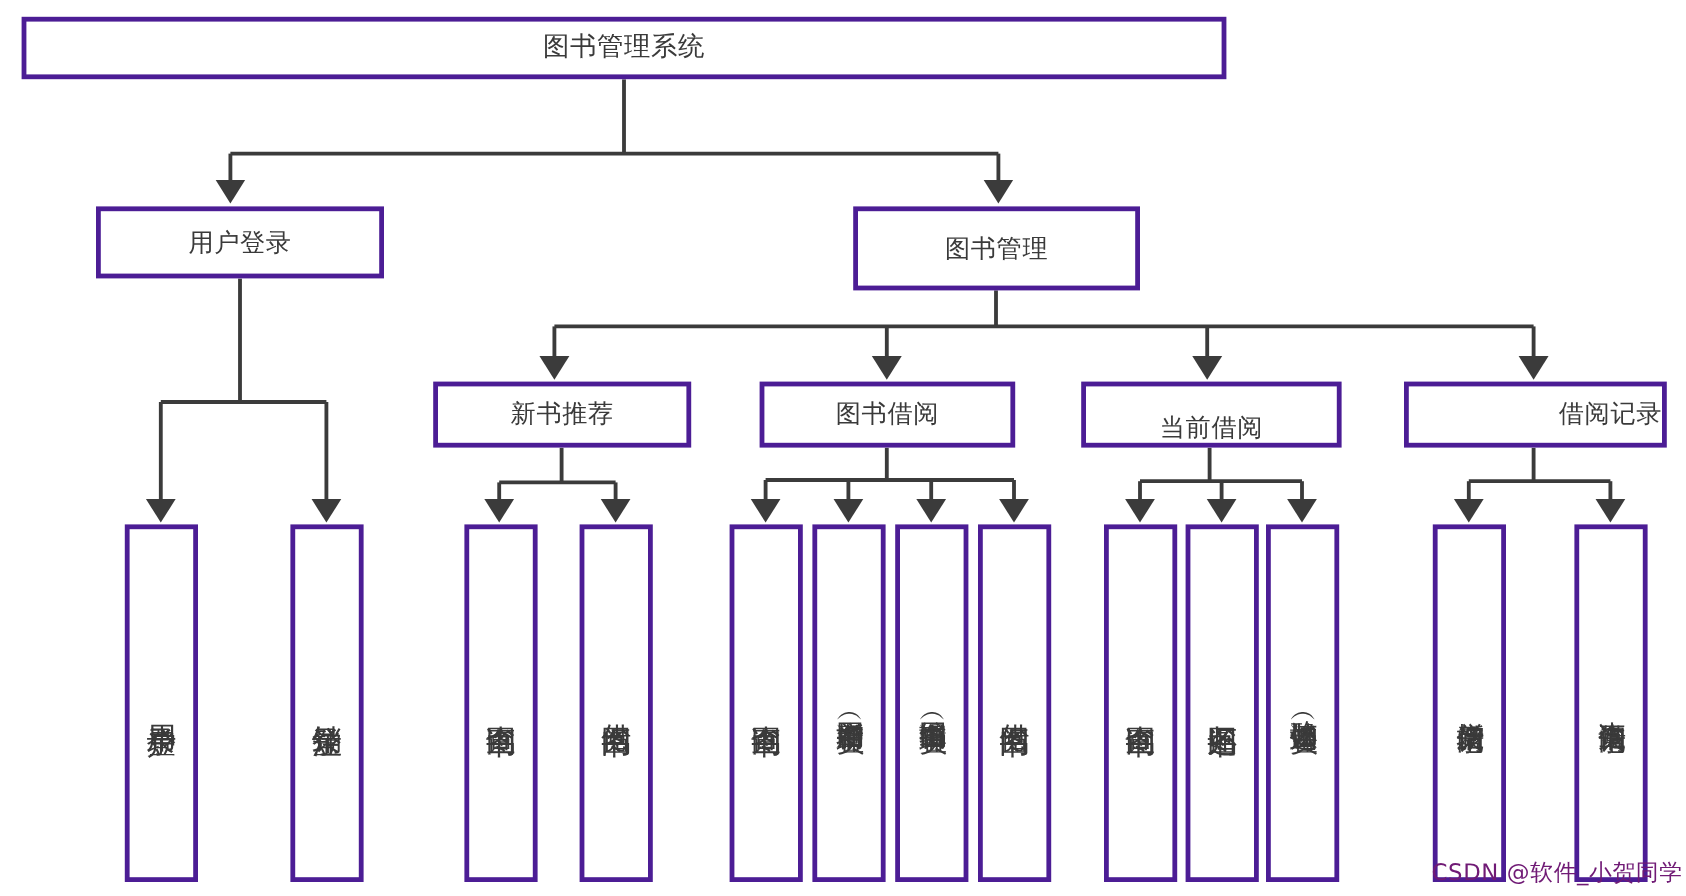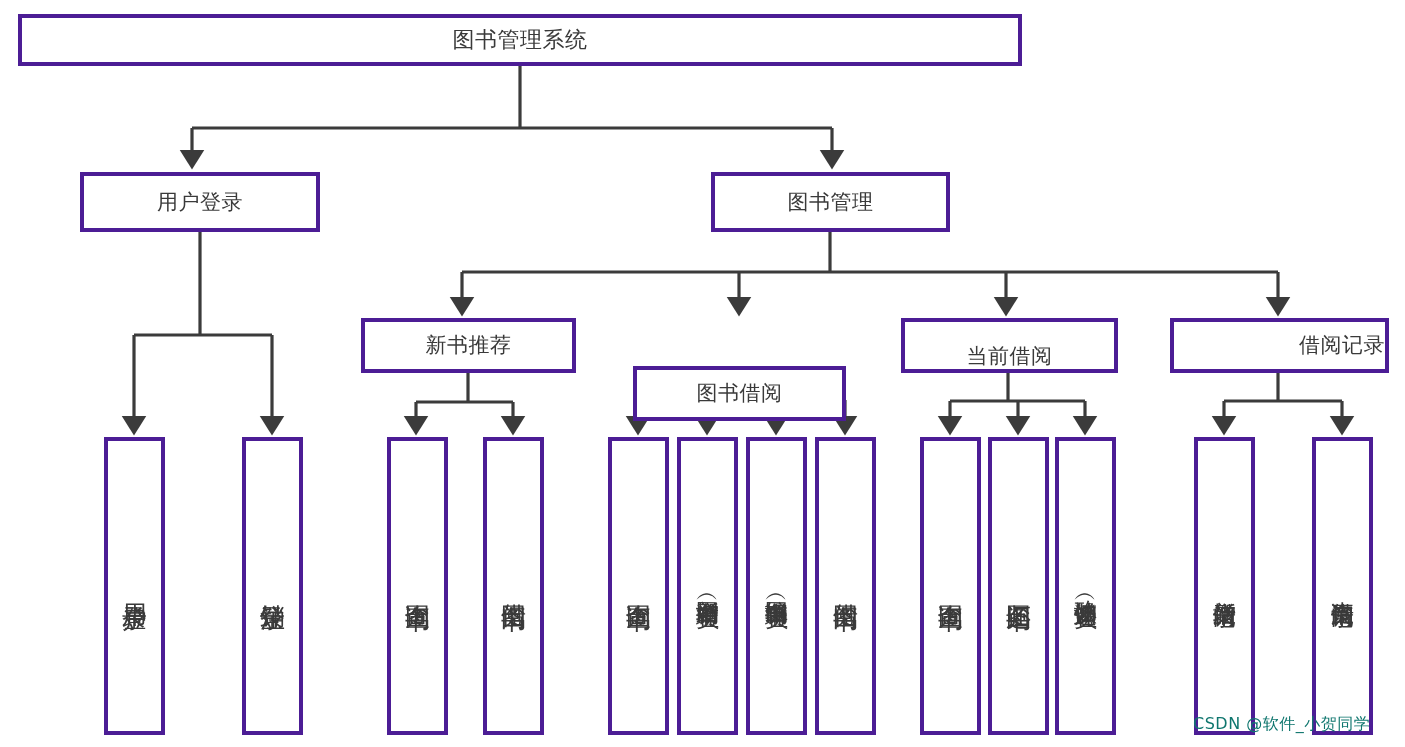--- a/index.html
+++ b/index.html
@@ -53,22 +53,22 @@
   }
   .node.vert .vtext {
     writing-mode: vertical-rl;
     text-orientation: upright;
     white-space: nowrap;
     line-height: 1.0;
     display: block;
   }
   .watermark {
     position: absolute;
-    color: #0f766e;
-    font-size: 16px;
+    color: #701a75;
+    font-size: 19px;
     letter-spacing: 0.5px;
     white-space: nowrap;
     user-select: none;
   }
 </style>
 </head>
 <body>
 
 <div id="diagram">
 
@@ -122,28 +122,28 @@
     </g>
   </svg>
 
   <div class="node horiz root" style="left:18px; top:14px; width:1004px; height:52px;">
     <span>图书管理系统</span>
   </div>
 
   <div class="node horiz" style="left:80px; top:172px; width:240px; height:60px;">
     <span>用户登录</span>
   </div>
-  <div class="node horiz" style="left:711px; top:172px; width:239px; height:60px;">
+  <div class="node horiz" style="left:711px; top:172px; width:239px; height:70px;">
     <span>图书管理</span>
   </div>
 
   <div class="node horiz" style="left:361px; top:318px; width:215px; height:55px;justify-content:center;">
     <span>新书推荐</span>
   </div>
-  <div class="node horiz" style="left:633px; top:318px; width:213px; height:55px;margin-top:48px;">
+  <div class="node horiz" style="left:633px; top:318px; width:213px; height:55px;">
     <span>图书借阅</span>
   </div>
   <div class="node horiz" style="left:901px; top:318px; width:217px; height:55px;align-items:flex-end;">
     <span>当前借阅</span>
   </div>
   <div class="node horiz" style="left:1170px; top:318px; width:219px; height:55px;justify-content:flex-end;">
     <span>借阅记录</span>
   </div>
 
   <div class="node vert" style="left:104px; top:437px; width:61px; height:298px;">

